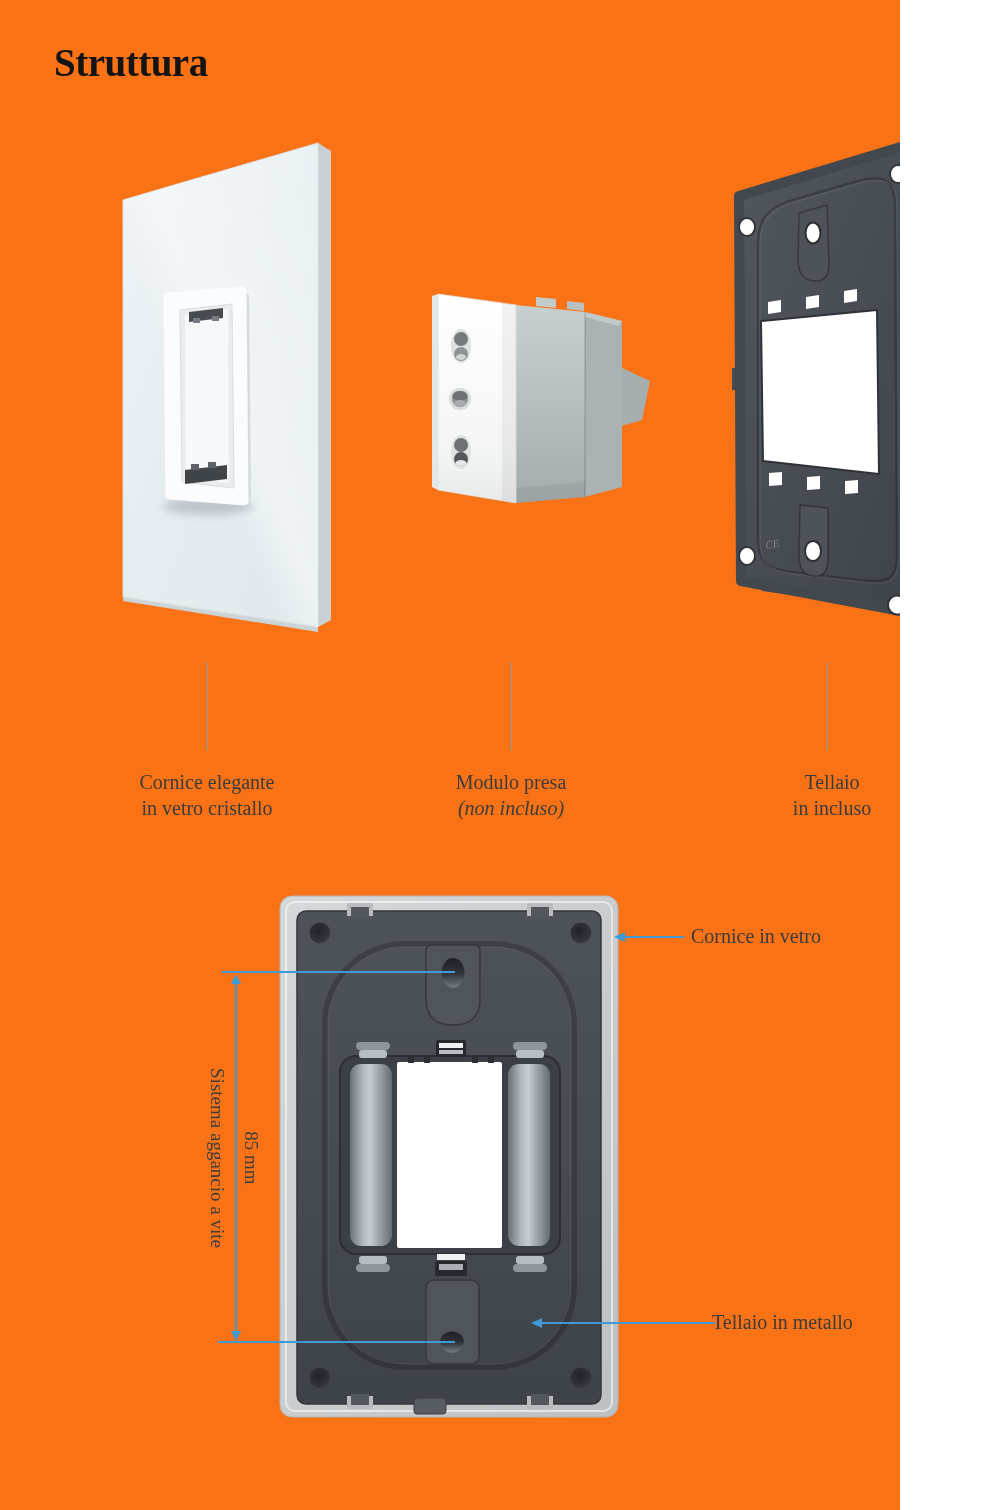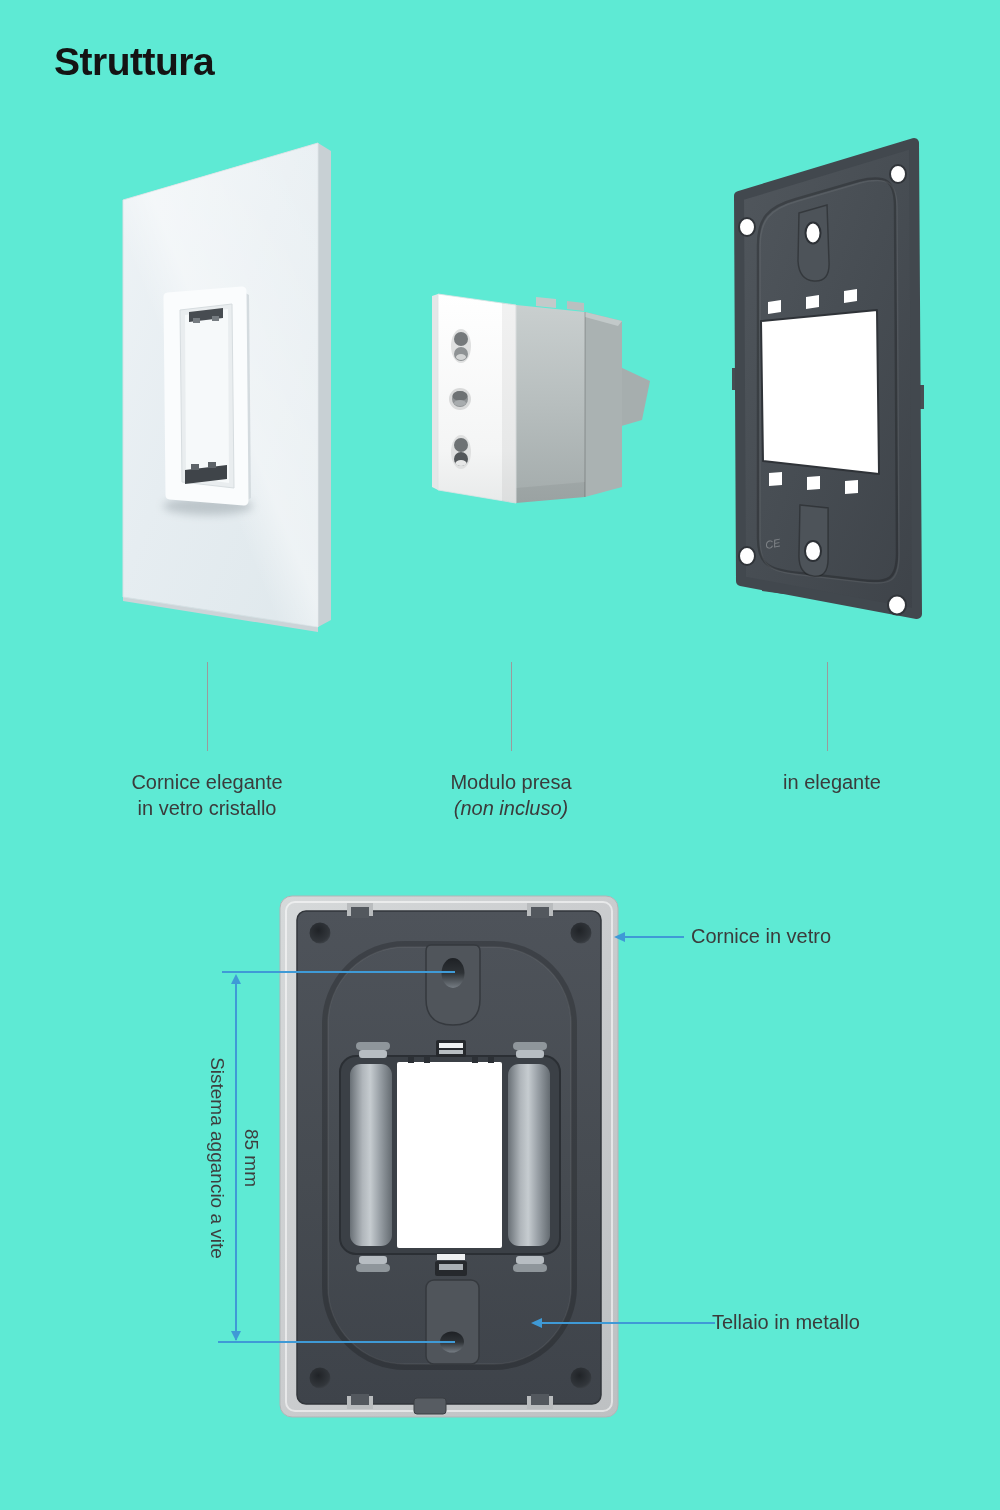--- a/index.html
+++ b/index.html
@@ -1,17 +1,17 @@
 <!DOCTYPE html>
 <html><head>
 <meta charset="utf-8">
 <style>
   html,body{margin:0;padding:0;background:#ffffff;}
-  .canvas{position:relative;width:1000px;height:1510px;background:#5eead4;overflow:hidden;
-          font-family:Liberation Sans, sans-serif;}
+  .canvas{position:relative;width:900px;height:1510px;background:#f97316;overflow:hidden;
+          font-family:Liberation Serif, serif;}
   .title{position:absolute;left:54px;top:40px;margin:0;font-size:39px;font-weight:bold;
          letter-spacing:-0.5px;color:#141414;}
   .illus{position:absolute;}
   .connector{position:absolute;top:662px;height:89px;width:1px;background:#9b9b9b;}
   #conn-1{left:207px;} #conn-2{left:511px;} #conn-3{left:827px;}
   .comp-label{position:absolute;top:769px;width:280px;text-align:center;font-size:20px;
               line-height:26px;color:#3b3b3b;}
   #label-1{left:67px;} #label-2{left:371px;} #label-3{left:692px;}
   .comp-label span{display:block;}
   .em{font-style:italic;}
@@ -160,21 +160,22 @@
 
   <div class="comp-label" id="label-2">
     <span>Modulo presa</span>
     <span class="em">(non incluso)</span>
   </div>
   <div class="comp-label" id="label-1">
     <span>Cornice elegante</span>
     <span>in vetro cristallo</span>
   </div>
   <div class="comp-label" id="label-3">
-    <span>in elegante</span>
+    <span>Tellaio</span>
+    <span>in incluso</span>
   </div>
 
   <svg class="illus" style="left:270px;top:885px;" width="370" height="545" viewBox="270 885 370 545">
     <defs>
       <linearGradient id="g4glass" x1="0" y1="0" x2="1" y2="1">
         <stop offset="0" stop-color="#d6d9da"></stop>
           <stop offset="0.5" stop-color="#caccce"></stop>
         <stop offset="1" stop-color="#bdc0c2"></stop>
       </linearGradient>
       <linearGradient id="g4plate" x1="0" y1="0" x2="0" y2="1">

